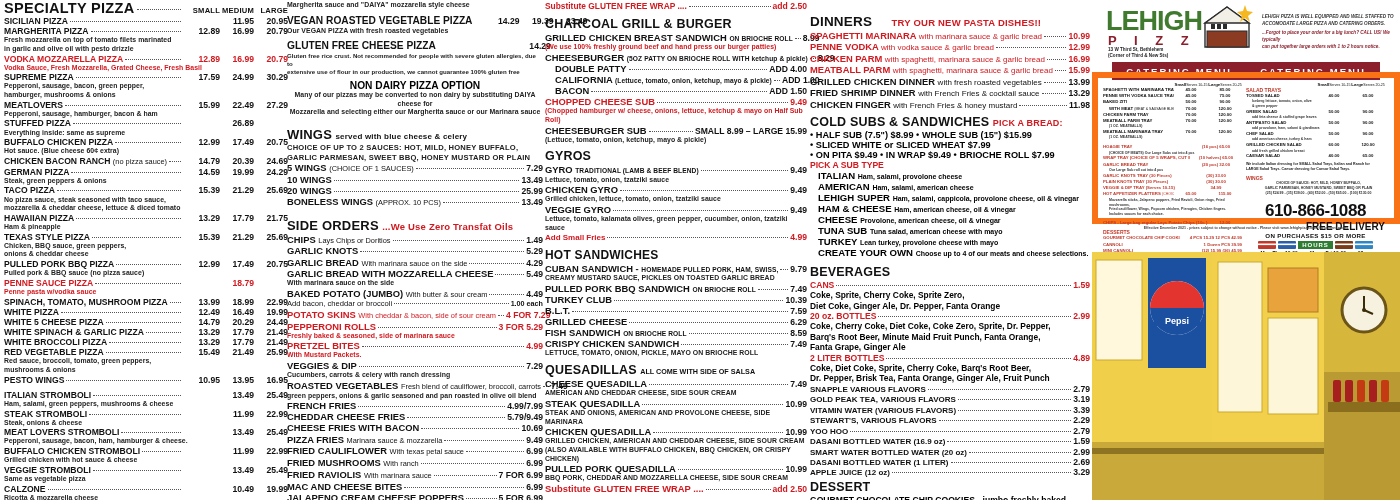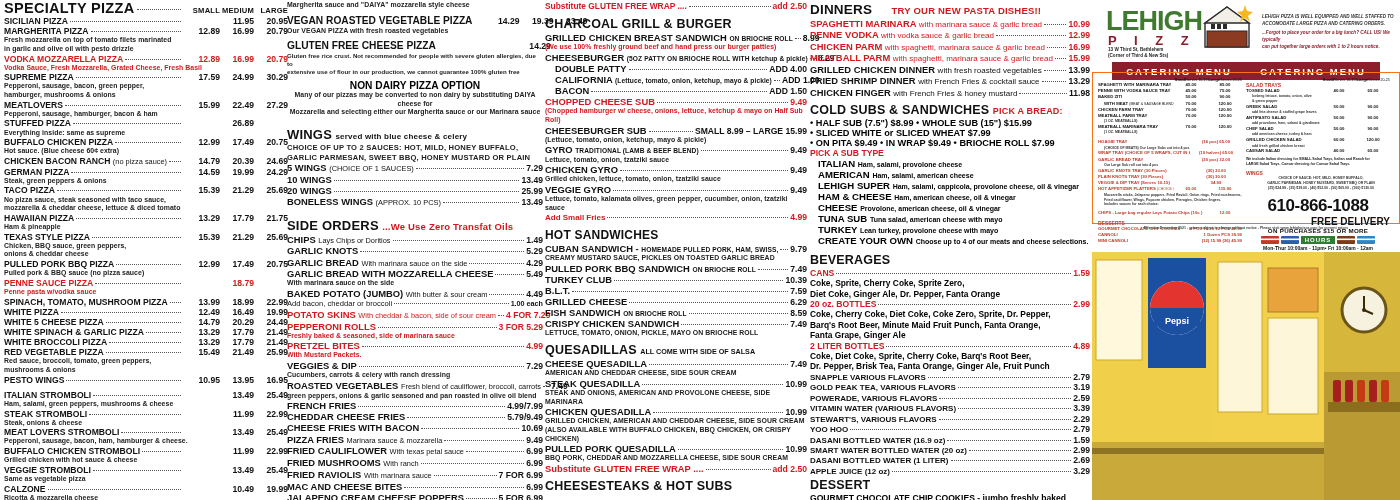--- a/index.html
+++ b/index.html
@@ -70,21 +70,21 @@
            font-weight:bold; font-style:italic; color:#333; line-height:1.45; }
   .blurb .r { color:#8b1f2b; }
 
   .cat-banner { position:relative; height:14px; margin-top:2px; }
   .cat-banner .bar {
     position:absolute; left:20px; top:0; width:268px; height:18px; background:#8b1f2b;
     display:flex; align-items:center; justify-content:space-around;
   }
   .cat-banner .bar span { color:#fff; font-weight:bold; font-size:9.5px; letter-spacing:2px; }
   .cat-box { position:absolute; left:0; top:72px; width:308px; height:152px;
-             border:1px solid #f97316; }
+             border:6px solid #f97316; }
   .cat-inner { position:relative; width:100%; height:100%; padding:4px 5px; display:flex; }
   .cat-half { width:50%; padding-right:4px; }
   .cat-hdrow { display:flex; justify-content:flex-end; font-size:4.4px; font-weight:bold; color:#111; }
   .cat-hdrow b { display:inline-block; width:34px; text-align:center; }
   .cat-hdrow i { font-style:normal; font-weight:normal; font-size:3.6px; }
   .crow { display:flex; font-size:4.3px; font-weight:bold; color:#111; line-height:1.45; }
   .crow .cn { flex:1 1 auto; white-space:nowrap; overflow:hidden; }
   .crow .cn .cd { font-weight:normal; font-size:3.5px; }
   .crow .cp { width:34px; text-align:center; flex:0 0 auto; }
   .crow.red, .crow.red .cn, .crow.red .cp { color:#c0392b; }
@@ -536,20 +536,21 @@
           <span class="pr">9.49</span>
         </div>
         <div class="desc red">(Chopped hamburger w/ cheese, onions, lettuce, ketchup &amp; mayo on Half Sub Roll)</div>
         <div class="row">
           <span class="nm" style="font-size:9.4px">CHEESEBURGER SUB</span>
           <span class="dots"></span>
           <span class="pr">SMALL 8.99 – LARGE 15.99</span>
         </div>
         <div class="desc">(Lettuce, tomato, onion, ketchup, mayo &amp; pickle)</div>
       </div>
+    <div class="sec-head" style="font-size:12.5px">GYROS</div>
     <div id="c3-gyros">
         <div class="row">
           <span class="nm" style="font-size:9.4px">GYRO <span class="dsc">TRADITIONAL (LAMB &amp; BEEF BLEND)</span></span>
           <span class="dots"></span>
           <span class="pr">9.49</span>
         </div>
         <div class="desc">Lettuce, tomato, onion, tzatziki sauce</div>
         <div class="row">
           <span class="nm" style="font-size:9.4px">CHICKEN GYRO</span>
           <span class="dots"></span>
@@ -644,21 +645,21 @@
         </div>
       </div>
     <div class="sec-head" style="display:flex;align-items:flex-end;font-size:12.5px">
       <span>CHEESESTEAKS &amp; HOT SUBS</span>
 
     </div>
 
   </div>
 
   <div class="col" id="col4">
-    <div class="sec-head" style="margin-top:2px">
+    <div class="sec-head" style="margin-top:14px">
       <span style="font-size:13.5px">DINNERS</span>
       <span class="subred" style="font-size:9.5px;margin-left:16px">TRY OUR NEW PASTA DISHES!!</span>
     </div>
     <div id="c4-dinners">
         <div class="row red">
           <span class="nm" style="font-size:9.4px">SPAGHETTI MARINARA <span class="d" style="font-size:8px">with marinara sauce &amp; garlic bread</span></span>
           <span class="dots"></span>
           <span class="pr">10.99</span>
         </div>
         <div class="row red">
@@ -736,25 +737,20 @@
     <div id="c4-bevitems">
         <div class="row">
           <span class="nm" style="font-size:8px">SNAPPLE VARIOUS FLAVORS</span>
           <span class="dots"></span>
           <span class="pr">2.79</span>
         </div>
         <div class="row">
           <span class="nm" style="font-size:8px">GOLD PEAK TEA, VARIOUS FLAVORS</span>
           <span class="dots"></span>
           <span class="pr">3.19</span>
-        </div>
-        <div class="row">
-          <span class="nm" style="font-size:8px">POWERADE, VARIOUS FLAVORS</span>
-          <span class="dots"></span>
-          <span class="pr">2.59</span>
         </div>
         <div class="row">
           <span class="nm" style="font-size:8px">VITAMIN WATER (VARIOUS FLAVORS)</span>
           <span class="dots"></span>
           <span class="pr">3.39</span>
         </div>
         <div class="row">
           <span class="nm" style="font-size:8px">STEWART'S, VARIOUS FLAVORS</span>
           <span class="dots"></span>
           <span class="pr">2.29</span>

